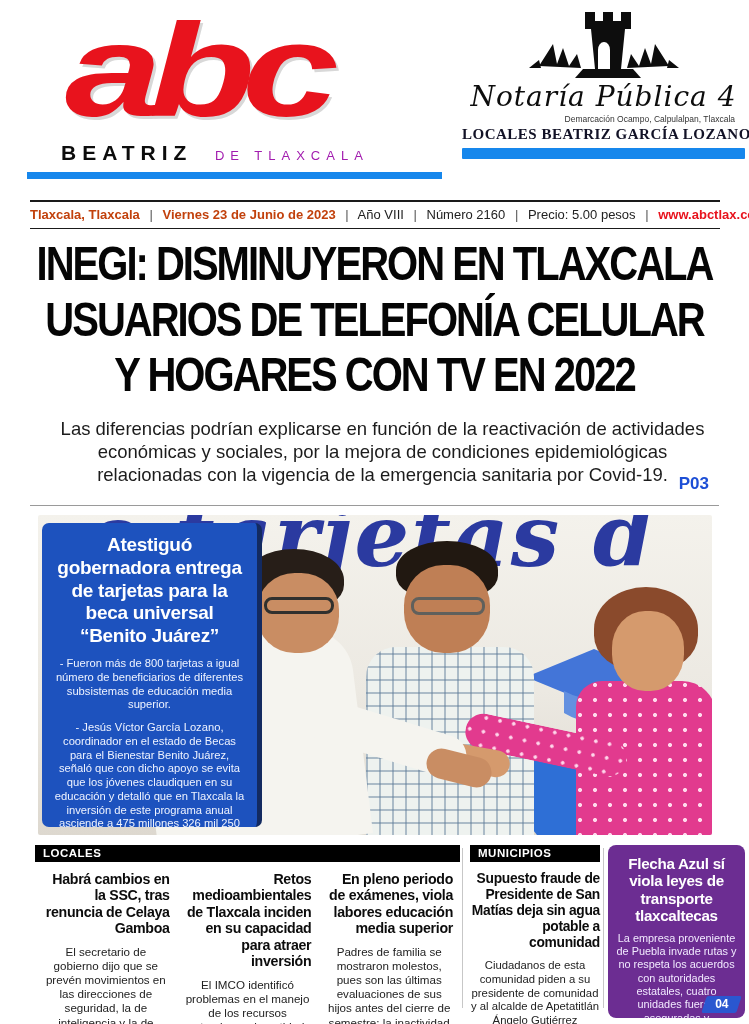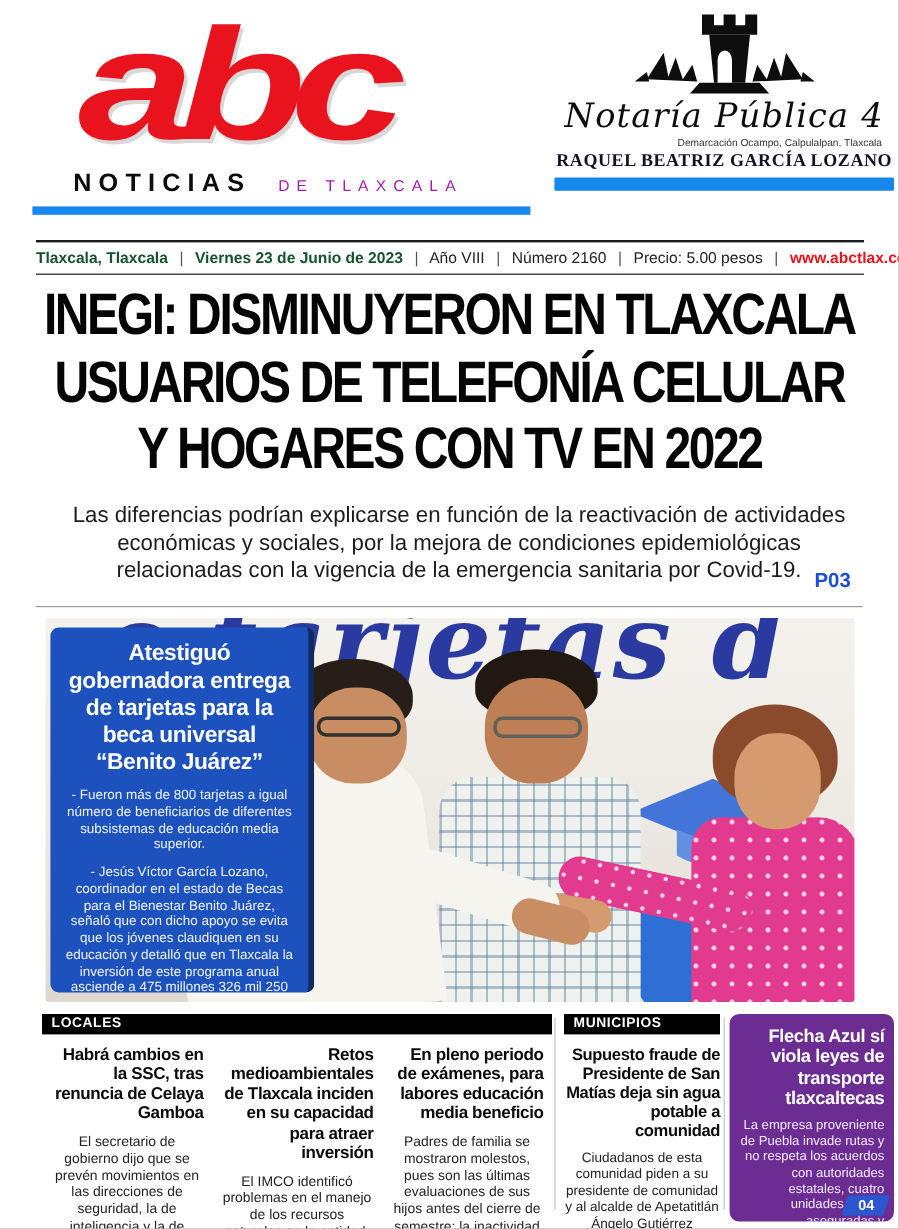--- a/index.html
+++ b/index.html
@@ -36,21 +36,21 @@
     letter-spacing:0.5px; color:#121226; margin-top:2px; white-space:nowrap;
   }
   .ad-underline { height:11px; background:#1687ec; margin-top:5px; border-radius:1px; }
 
   
   #dateline {
     position:absolute; left:30px; right:29px; top:200px;
     border-top:2px solid #1a1a1a; border-bottom:1.5px solid #1a1a1a;
     text-align:center; padding:5px 0 6px 0; font-size:13px; color:#222; white-space:nowrap;
   }
-  #dateline .b { font-weight:700; color:#14532d; }
+  #dateline .b { font-weight:700; color:#c2410c; }
   #dateline .sep { color:#555; margin:0 6px; font-weight:300; }
   #dateline .web { font-weight:700; color:#e8131d; }
 
   
   #lead-headline {
     position:absolute; left:28px; right:28px; top:236px; text-align:center;
     transform:scale(1.0,1.22); transform-origin:top center;
   }
   #lead-headline .hline {
     font-weight:800; font-size:40px; letter-spacing:-2px; line-height:1.14; color:#050505;
@@ -136,60 +136,60 @@
   #municipios-col { position:absolute; left:470px; top:845px; width:130px; }
   #municipios-col .brief-title { margin-top:9px; font-size:13.8px; }
   #municipios-col .brief-body { font-size:11.3px; }
 
   .v-divider { position:absolute; top:848px; height:160px; width:1px; background:#c7c7c7; }
   #divider-1 { left:462px; }
   #divider-2 { left:603px; }
 
   #feature-box {
     position:absolute; left:608px; top:845px; width:137px; height:173px;
-    background:#6c2d92; border-radius:8px; color:#fff; text-align:right;
+    background:#6c2d92; border-radius:8px; color:#fff; text-align:center;
     padding:10px 8px 8px 8px; overflow:hidden;
   }
   #feature-box .fb-title { font-weight:800; font-size:15.2px; line-height:1.15; letter-spacing:-0.3px; }
   #feature-box .fb-body { font-size:10.9px; line-height:1.22; margin-top:7px; color:#f2eaff; }
   #feature-box .fb-badge {
     position:absolute; right:6px; bottom:5px; background:#2a57d0; color:#fff;
     font-weight:700; font-size:12px; padding:1px 11px 2px 11px;
     transform:skewX(-18deg); border-radius:2px;
   }
   #feature-box .fb-badge span { display:inline-block; transform:skewX(18deg); }
 </style>
 </head>
 <body>
 
 <div id="page">
 
   <div id="masthead">
     <div class="logo">abc</div>
     <div class="tagline">
-      <span class="bold">NOTICIAS</span>
+      <span class="bold">BEATRIZ</span>
       <span class="light">DE TLAXCALA</span>
     </div>
     <div class="brand-underline"></div>
   </div>
 
   <div id="notaria-ad">
     <svg width="210" height="86" viewBox="0 0 210 86">
       <g fill="#0d0d0d">
         <path d="M86 4 h10 v9 h8 v-9 h10 v9 h8 v-9 h10 v17 h-46 z"></path>
         <path d="M92 21 h34 l-4 40 h-26 z M105 34 a6 8 0 0 0 -6 8 v19 h12 v-19 a6 8 0 0 0 -6 -8 z" fill-rule="evenodd"></path>
         <path d="M84 61 h50 l8 9 h-66 z"></path>
         <path d="M40 58 l14 -22 4 20 6 -16 6 18 8 -12 4 14 z"></path>
         <path d="M170 58 l-14 -22 -4 20 -6 -16 -6 18 -8 -12 -4 14 z"></path>
         <path d="M30 60 l10 -8 2 8 z M180 60 l-10 -8 -2 8 z"></path>
       </g>
     </svg>
     <div class="ad-script">Notaría Pública 4</div>
     <div class="ad-sub">Demarcación Ocampo, Calpulalpan, Tlaxcala</div>
-    <div class="ad-name">RAQUEL BEATRIZ GARCÍA LOZANO</div>
+    <div class="ad-name">LOCALES BEATRIZ GARCÍA LOZANO</div>
     <div class="ad-underline"></div>
   </div>
 
   <div id="dateline">
     <span class="b">Tlaxcala, Tlaxcala</span>
     <span class="sep">|</span>
     <span class="b">Viernes 23 de Junio de 2023</span>
     <span class="sep">|</span>
     <span>Año VIII</span>
     <span class="sep">|</span>
@@ -253,21 +253,21 @@
         <div class="brief-title">Habrá cambios en la SSC, tras renuncia de Celaya Gamboa</div>
         <div class="brief-body">El secretario de gobierno dijo que se prevén movimientos en las direcciones de seguridad, la de inteligencia y la de desarrollo policial; ya hay perfiles para ocupar el cargo.</div>
 
       </div>
       <div class="brief-col">
         <div class="brief-title">Retos medioambientales de Tlaxcala inciden en su capacidad para atraer inversión</div>
         <div class="brief-body">El IMCO identificó problemas en el manejo de los recursos naturales en la entidad, que, consecuentemente, afectan en la sustentabilidad.</div>
 
       </div>
       <div class="brief-col">
-        <div class="brief-title">En pleno periodo de exámenes, para labores educación media beneficio</div>
+        <div class="brief-title">En pleno periodo de exámenes, viola labores educación media superior</div>
         <div class="brief-body">Padres de familia se mostraron molestos, pues son las últimas evaluaciones de sus hijos antes del cierre de semestre; la inactividad podría extenderse si no hay buenos acuerdos.</div>
 
       </div>
     </div>
   </div>
 
   <div class="v-divider" id="divider-1"></div>
   <div class="v-divider" id="divider-2"></div>
 
   <div id="municipios-col">

